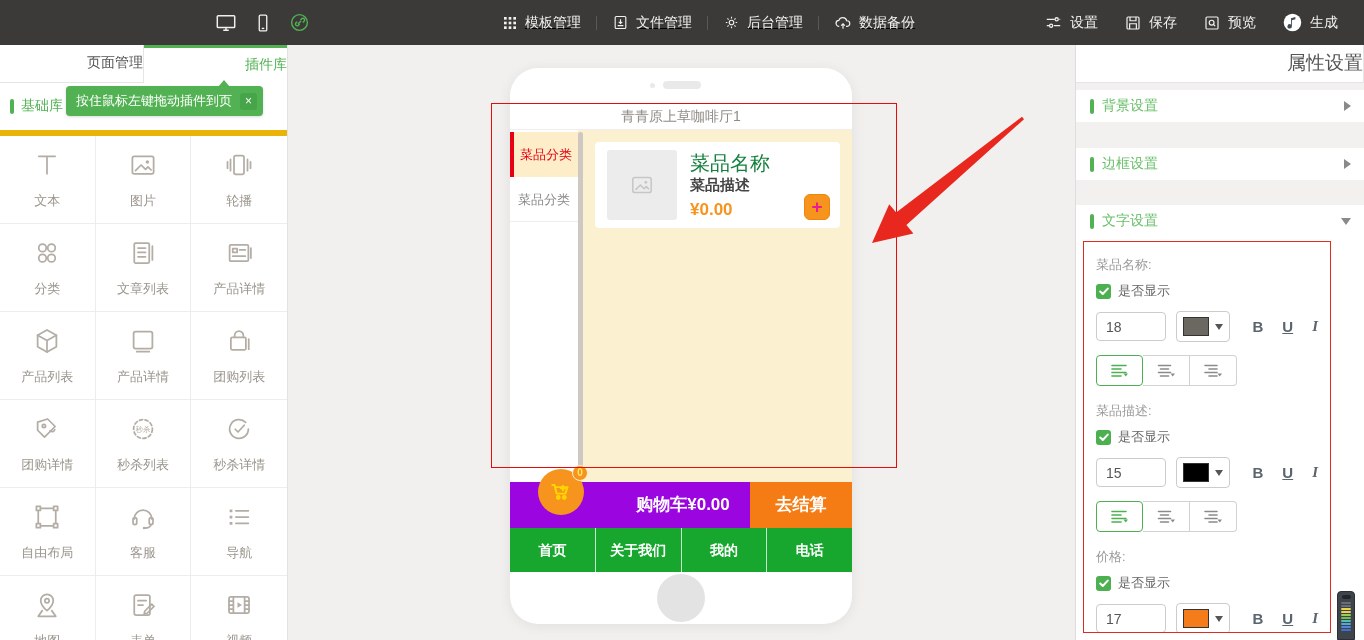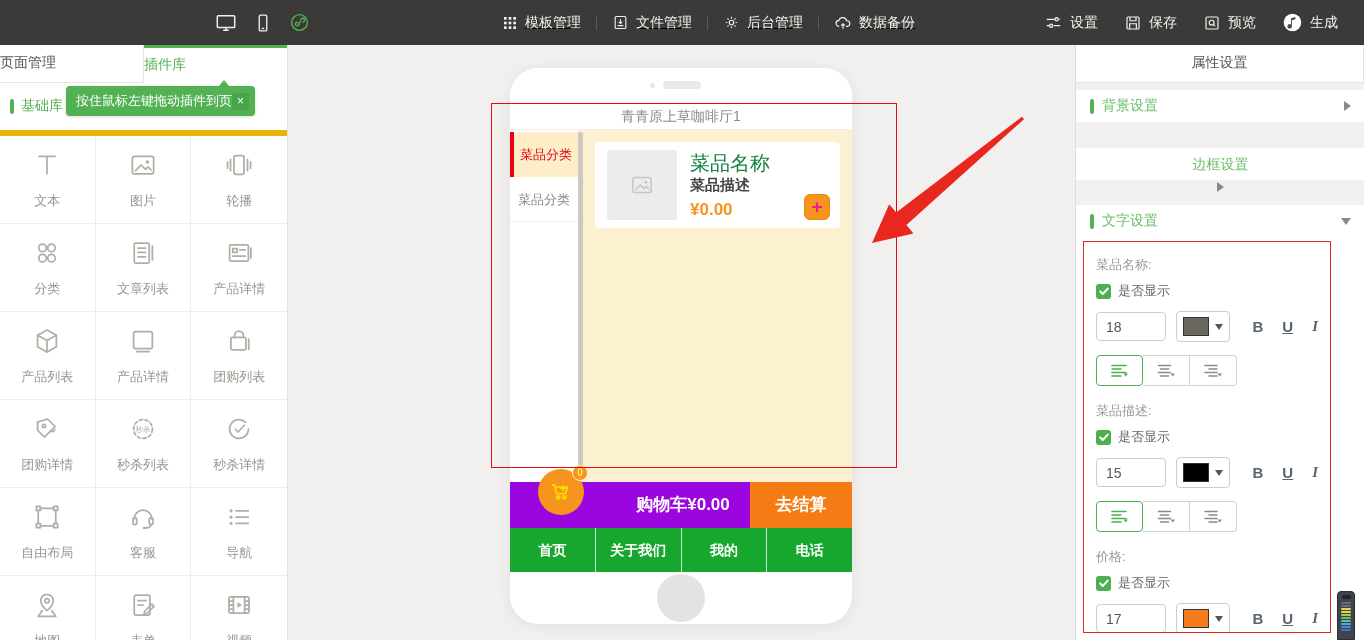--- a/index.html
+++ b/index.html
@@ -14,28 +14,28 @@
   .tb-center { position:absolute; left:487px; top:0; height:45px; display:flex; align-items:center;text-decoration:underline; }
   .tb-item { display:flex; align-items:center; gap:7px; color:#f2f0ed; font-size:14px; padding:0 15px; }
   .tb-sep { width:1px; height:14px; background:#5a5852; }
   .tb-right { position:absolute; right:18px; top:0; height:45px; display:flex; align-items:center; gap:10px; }
   .tb-right .tb-item { padding:0 8px; }
   .ticon { display:inline-flex; }
 
   
   .left-panel { position:absolute; left:0; top:45px; width:288px; height:595px; background:#fff; border-right:1px solid #e2e2e2; z-index:30; }
   .lp-tabs { display:flex; height:38px; }
-  .lp-tab { flex:1; text-align:left; line-height:35px; font-size:14px; color:#555; background:#fff;
+  .lp-tab { flex:1; text-align:right; line-height:35px; font-size:14px; color:#555; background:#fff;
             border-bottom:1px solid #e5e5e5; border-right:1px solid #e5e5e5; }
   .lp-tab.active { color:#52b153; border-top:3px solid #52b153; border-bottom:none; border-right:none; line-height:32px; }
   .lib-row { display:flex; align-items:center; gap:7px; height:46px; padding-left:10px; }
   .gbar { width:4px; height:15px; background:#52b153; border-radius:2px; }
   .lib-row span.lbl { color:#52b153; font-size:14px; }
   .tooltip { position:absolute; left:66px; top:41px; height:30px; background:#52b153; color:#fff; font-size:13px;
-             border-radius:4px; display:flex; align-items:center; padding:0 6px 0 10px; z-index:5;
+             border-radius:4px; display:flex; align-items:center; padding:0 6px 0 10px; gap:8px; z-index:5;
              box-shadow:0 1px 3px rgba(0,0,0,.15); white-space:nowrap; }
   .tooltip:before { content:""; position:absolute; left:152px; top:-6px; border:6px solid transparent; border-top:none; border-bottom:7px solid #52b153; }
   .tt-close { width:17px; height:17px; background:#46a449; border-radius:3px; text-align:center; line-height:16px; font-size:12px; }
   .widget-grid { position:absolute; left:0; top:85px; width:287px; height:510px; display:grid;
                  grid-template-columns:repeat(3,1fr); grid-auto-rows:88px; border-top:6px solid #eab308; overflow:hidden; }
   .cell { border-right:1px solid #ededed; border-bottom:1px solid #ededed; display:flex; flex-direction:column;
           align-items:center; justify-content:center; gap:8px; background:#fff; }
   .cell:nth-child(3n) { border-right:none; }
   .cell .wlabel { font-size:13px; color:#9b958e; }
   .cell svg { stroke:#b3ada6; fill:none; stroke-width:1.4; stroke-linecap:round; stroke-linejoin:round; }
@@ -76,21 +76,21 @@
   .pnav-item { flex:1; color:#fff; font-size:14px; font-weight:bold; text-align:center; line-height:44px;
                border-right:1px solid rgba(255,255,255,.75); }
   .pnav-item:last-child { border-right:none; }
   .home-btn { position:absolute; left:147px; top:506px; width:48px; height:48px; border-radius:50%; background:#e3e3e3; }
   .selection-rect { position:absolute; left:203px; top:58px; width:406px; height:365px; border:1px solid #e60b09; z-index:10; pointer-events:none; }
   .arrow-svg { position:absolute; left:0; top:0; width:787px; height:595px; z-index:12; pointer-events:none; }
 
   
   .right-panel { position:absolute; left:1075px; top:45px; width:289px; height:595px; background:#f2f1ef; border-left:1px solid #ddd; z-index:30; }
   .rp-tabs { display:flex; height:38px; background:#fff; }
-  .rp-tab { flex:1; text-align:center; line-height:35px; font-size:14px; color:#555; background:#fff;
+  .rp-tab { flex:1; text-align:right; line-height:35px; font-size:19px; color:#555; background:#fff;
             border-bottom:1px solid #e5e5e5; border-right:1px solid #e5e5e5; }
   .rp-tab.active { color:#52b153; border-top:3px solid #52b153; border-bottom:none; border-right:none; line-height:32px; }
   .rp-section { position:absolute; left:0; width:289px; height:32px; background:#fff; display:flex; align-items:center;
                 gap:8px; padding:0 14px; }
   .rp-section .stitle { color:#6abf6a; font-size:14px; flex:1; }
   .tri-right { width:0; height:0; border:5px solid transparent; border-right:none; border-left:7px solid #8a8a8a; }
   .tri-down { width:0; height:0; border:5px solid transparent; border-bottom:none; border-top:7px solid #8a8a8a; }
   .rp-content { position:absolute; left:0; top:190px; width:289px; height:405px; background:#fff; }
   .form-box { position:absolute; left:7px; top:196px; width:248px; height:392px; border:1px solid #e02b20;
               background:#fff; padding:10px 12px; overflow:hidden; }
@@ -471,21 +471,21 @@
   <aside class="right-panel">
     <div class="rp-tabs">
       <div class="rp-tab">属性设置</div>
     </div>
 
     <div class="rp-section" style="top:45px;">
       <span class="gbar"></span>
       <span class="stitle">背景设置</span>
       <span class="tri-right"></span>
     </div>
-    <div class="rp-section" style="top:103px;flex-direction:column;">
+    <div class="rp-section" style="top:103px;">
       <span class="gbar"></span>
       <span class="stitle">边框设置</span>
       <span class="tri-right"></span>
     </div>
     <div class="rp-section" style="top:160px;">
       <span class="gbar"></span>
       <span class="stitle">文字设置</span>
       <span class="tri-down"></span>
     </div>
 

